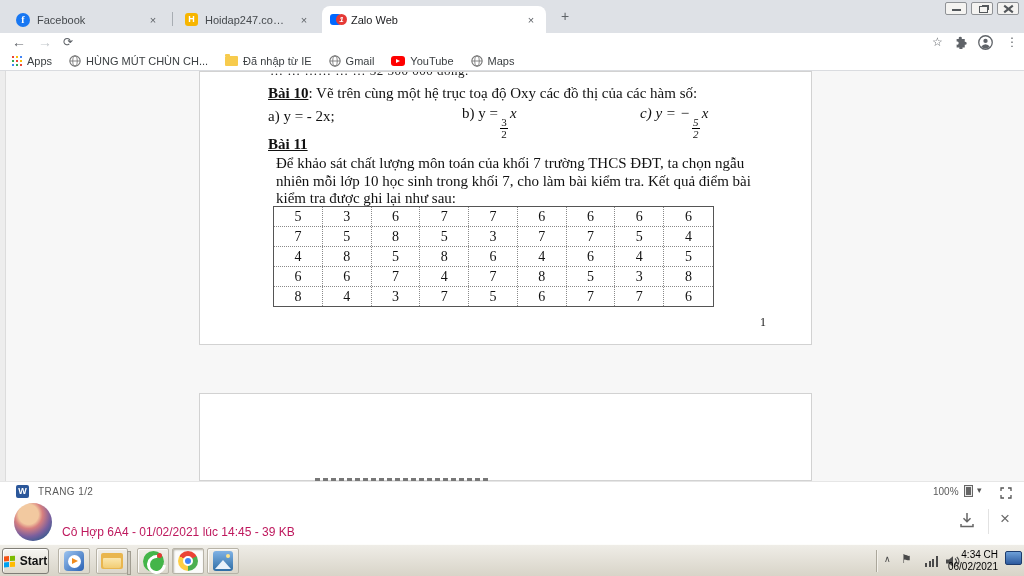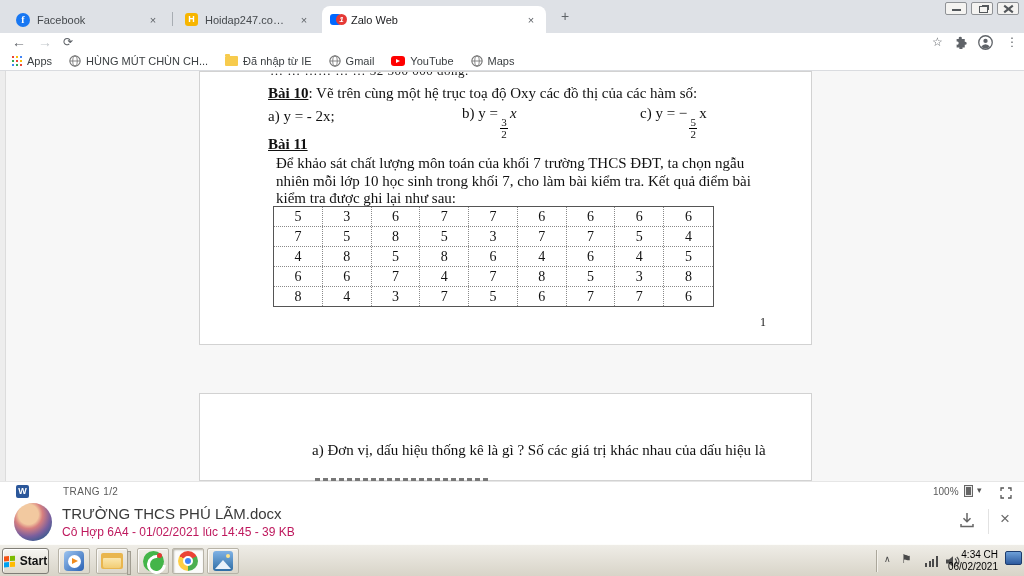--- a/index.html
+++ b/index.html
@@ -91,21 +91,21 @@
   .q-line1 { position:absolute; left:112px; top:48px; font-size:15px; }
   .q-line2 { position:absolute; left:68px; top:64px; font-size:19px;margin-top:22px; }
   .clip2 { position:absolute; left:115px; top:84px; width:175px; height:3px; overflow:hidden;
     background:repeating-linear-gradient(90deg,#777 0 5px,transparent 5px 8px); }
 
   
   .viewerbar { position:absolute; left:0; top:481px; width:1024px; height:19px; background:#fff;
     border-top:1px solid #e6e6e6; }
   .word-ico { position:absolute; left:16px; top:3px; width:13px; height:13px; background:#2b579a;
     border-radius:2px; color:#fff; font-size:9px; font-weight:bold; text-align:center; line-height:13px; }
-  .pageind { position:absolute; left:38px; top:4px; font-size:10px; color:#5a5a5a; letter-spacing:.4px;margin-left:25px; }
+  .pageind { position:absolute; left:38px; top:4px; font-size:10px; color:#5a5a5a; letter-spacing:.4px; }
   .zoomlvl { position:absolute; left:933px; top:4px; font-size:10px; color:#5a5a5a; }
   .pgview { position:absolute; left:964px; top:3px; width:9px; height:12px; border:1px solid #666; background:#e8e8e8; }
   .pgview::after { content:""; position:absolute; left:1px; top:1px; width:5px; height:8px; background:#666; }
   .caret { position:absolute; left:977px; top:3px; font-size:9px; color:#555; }
   .expand { position:absolute; left:1000px; top:3px; }
 
   
   .filebar { position:absolute; left:0; top:500px; width:1024px; height:44px; background:#fff; }
   .favatar { position:absolute; left:14px; top:3px; width:38px; height:38px; border-radius:50%;
     background:radial-gradient(circle at 38% 30%, #f2c9a0 0 28%, #d77f7f 40%, #7a5f9e 62%, #3b5b8f 80%, #27406b); }
@@ -272,21 +272,21 @@
       <span class="bai-label">Bài 10</span><span>: Vẽ trên cùng một hệ trục toạ độ Oxy các đồ thị của các hàm số:</span>
     </div>
     <div class="eq" style="left:68px;top:36px;">a) y = - 2x;</div>
     <div class="eq" style="left:262px;top:33px;">
       <span>b) y =</span><span class="frac">
           <span>3</span>
           <span class="fbar"></span>
           <span>2</span>
         </span><span class="mi">x</span>
     </div>
-    <div class="eq" style="left:440px;top:33px;">
+    <div class="eq" style="left:440px;top:33px;font-style:italic;">
       <span>c) y = −</span><span class="frac">
           <span>5</span>
           <span class="fbar"></span>
           <span>2</span>
         </span><span>x</span>
     </div>
     <div class="l-bai11 bai-label">Bài 11</div>
     <div class="l-para">Để khảo sát chất lượng môn toán của khối 7 trường THCS ĐĐT, ta chọn ngẫu nhiên mỗi lớp 10 học sinh trong khối 7, cho làm bài kiểm tra. Kết quả điểm bài kiểm tra được ghi lại như sau:</div>
     <div class="l-table">
         <div class="trow">
@@ -342,42 +342,40 @@
           <div class="tcell">6</div>
           <div class="tcell">7</div>
           <div class="tcell">7</div>
           <div class="tcell lastc">6</div>
         </div>
       </div>
     <div class="l-pagenum">1</div>
   </div>
 
   <div class="page page2 doc">
-    <div class="q-line1">a) Đơn vị, dấu hiệu thống kê là gì ? Số các giá trị khác nhau của dấu hiệu là</div>
     <div class="q-line2">bao nhiêu?</div>
     <div class="clip2"></div>
   </div>
 </div>
 
 <div class="viewerbar">
   <span class="word-ico">W</span>
   <span class="pageind">TRANG 1/2</span>
   <span class="zoomlvl">100%</span>
   <span class="pgview"></span>
   <span class="caret">▾</span>
   <span class="expand">
     <svg width="12" height="12" viewBox="0 0 12 12">
       <path d="M1 4V1h3M8 1h3v3M11 8v3H8M4 11H1V8" fill="none" stroke="#555" stroke-width="1.3"></path>
     </svg>
   </span>
 </div>
 
 <div class="filebar">
   <div class="favatar"></div>
-  <div class="fname">TRƯỜNG THCS PHÚ LÃM.docx</div>
   <div class="fmeta">Cô Hợp 6A4 - 01/02/2021 lúc 14:45 - 39 KB</div>
   <span class="fdl">
     <svg width="18" height="18" viewBox="0 0 18 18">
       <path d="M9 2v8M5.5 7.2 9 10.7l3.5-3.5" fill="none" stroke="#666" stroke-width="1.5"></path>
       <path d="M3 13v2.5h12V13" fill="none" stroke="#666" stroke-width="1.5"></path>
     </svg>
   </span>
   <div class="fdivider"></div>
   <span class="fclose">×</span>
 </div>

